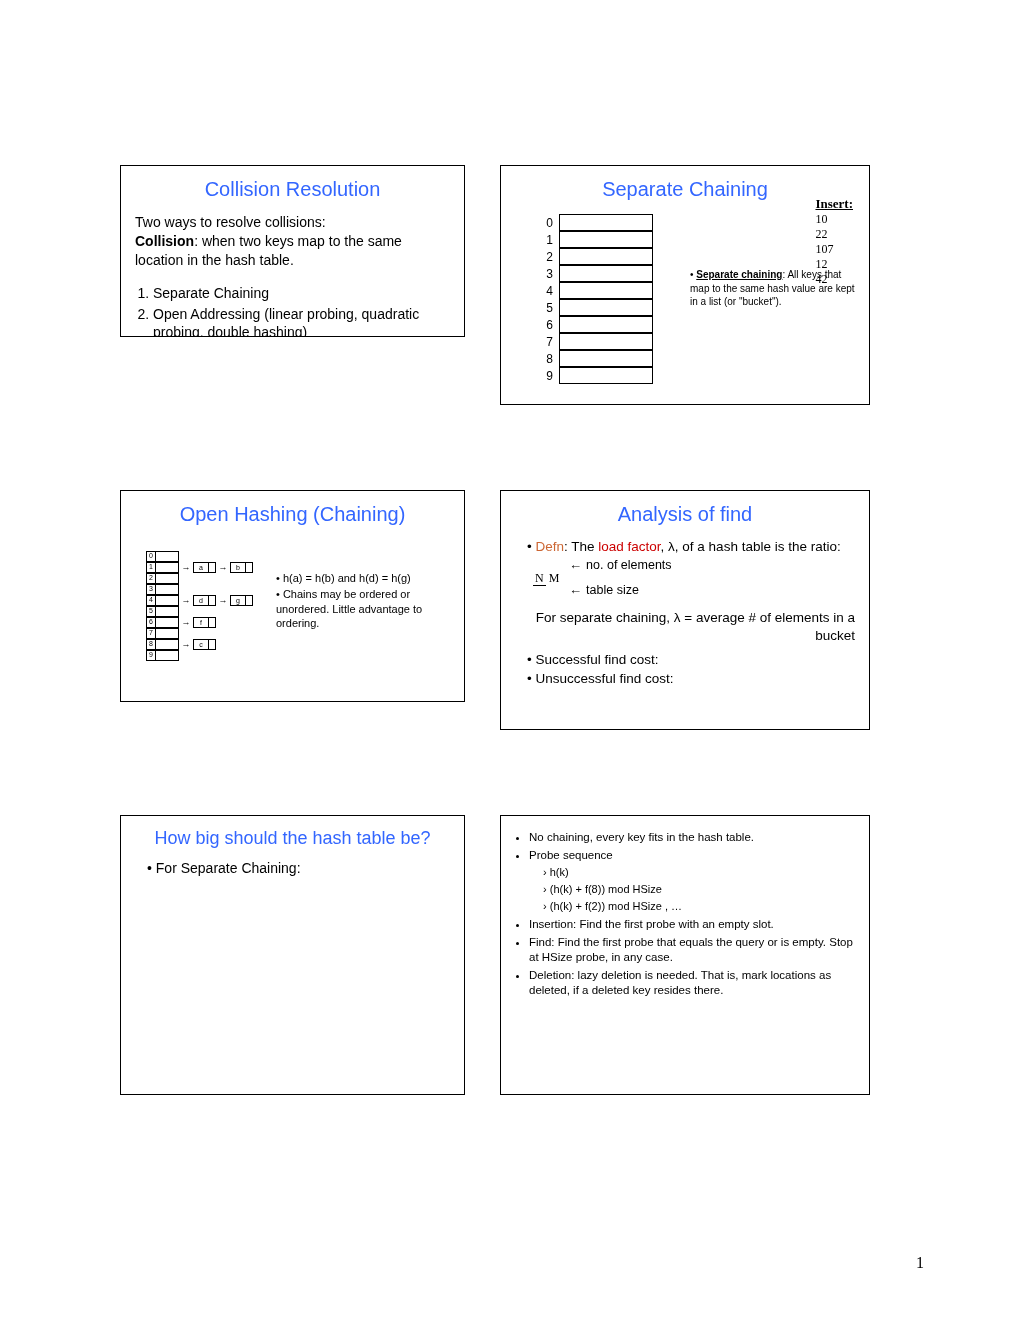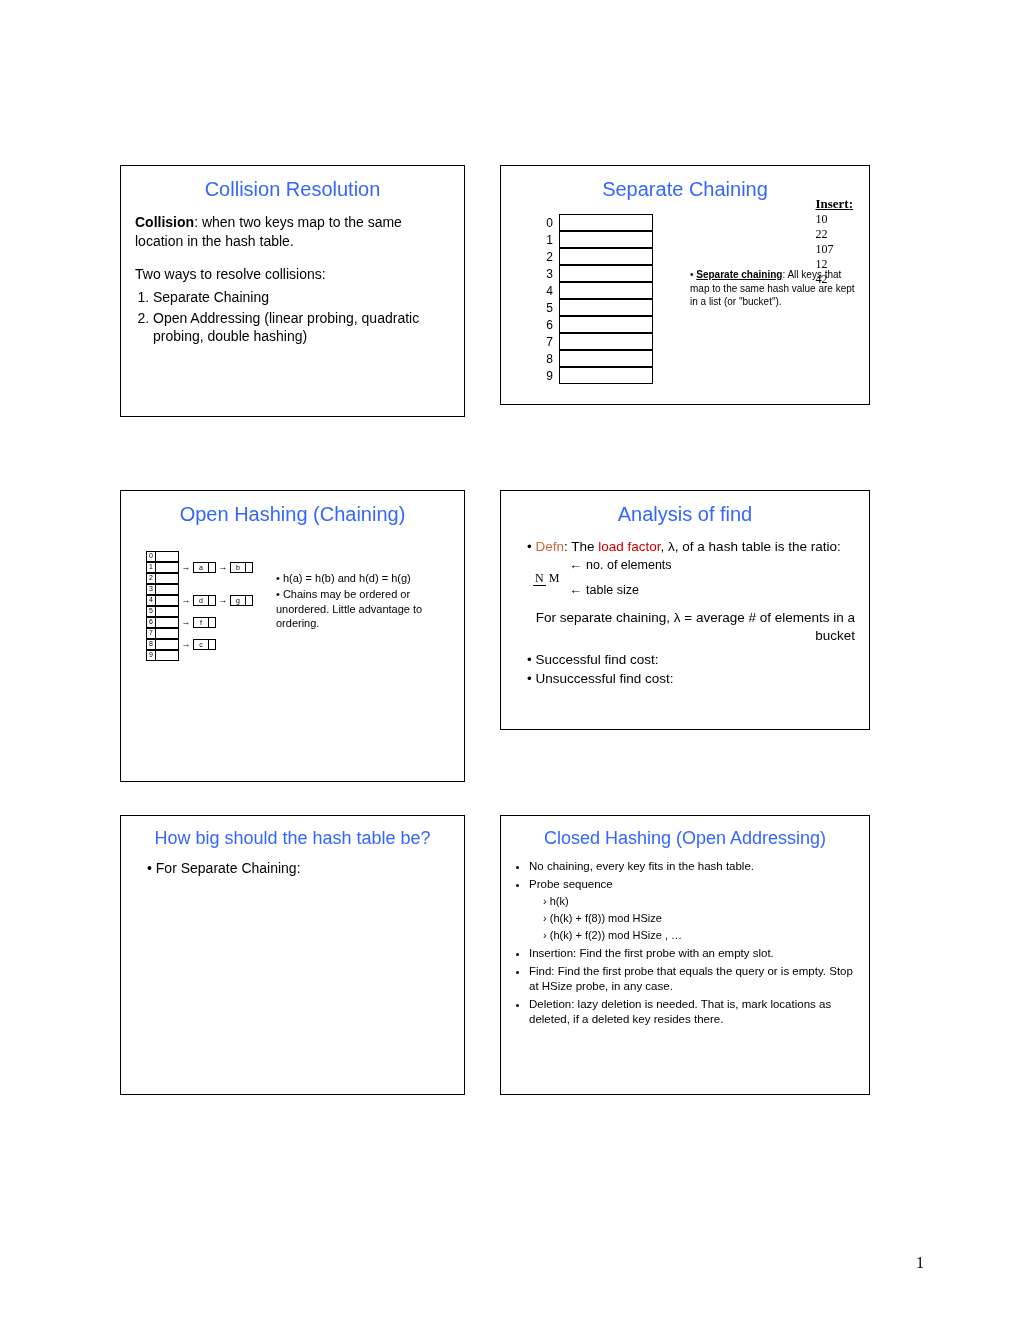--- a/index.html
+++ b/index.html
@@ -13,23 +13,23 @@
     color: #000;
   }
   .slide {
     position: absolute;
     border: 1.5px solid #000;
     box-sizing: border-box;
     background: #fff;
     padding: 10px 14px 12px 14px;
     overflow: hidden;
   }
-  .s1 { left: 120px; top: 165px;  width: 345px; height: 252px; }
+  .s1 { left: 120px; top: 165px;  width: 345px; height: 172px; }
   .s2 { left: 500px; top: 165px;  width: 370px; height: 240px; }
-  .s3 { left: 120px; top: 490px;  width: 345px; height: 292px; }
+  .s3 { left: 120px; top: 490px;  width: 345px; height: 212px; }
   .s4 { left: 500px; top: 490px;  width: 370px; height: 240px; }
   .s5 { left: 120px; top: 815px;  width: 345px; height: 280px; }
   .s6 { left: 500px; top: 815px;  width: 370px; height: 280px; }
 
   .title {
     color: #3366ff;
     font-size: 20px;
     text-align: center;
     margin: 2px 0 12px 0;
     font-weight: normal;
@@ -97,24 +97,24 @@
   .s4 .fracRight { display:inline-flex; flex-direction:column; align-items:flex-start; vertical-align:middle; font-size:12.5px;gap:7px;}
 
   .pageNum { position:absolute; right: 96px; bottom: 48px; font-size: 16px; font-family:'Times New Roman', serif;}
 </style>
 </head>
 <body>
 
 <div class="slide s1">
   <div class="title">Collision Resolution</div>
   <div class="body">
+    <div>Two ways to resolve collisions:</div>
     <div style="margin-bottom:14px;">
       <b>Collision</b><span>: when two keys map to the same location in the hash table.</span>
     </div>
-    <div>Two ways to resolve collisions:</div>
     <ol class="num">
       <li>Separate Chaining</li>
       <li>Open Addressing (linear probing, quadratic probing, double hashing)</li>
     </ol>
   </div>
 </div>
 
 <div class="slide s2">
   <div class="title">Separate Chaining</div>
   <div class="ht2">
@@ -264,21 +264,20 @@
 </div>
 
 <div class="slide s5">
   <div class="titleSmall">How big should the hash table be?</div>
   <div class="body">
     <div style="margin-left:12px;">• <span>For Separate Chaining:</span></div>
   </div>
 </div>
 
 <div class="slide s6">
-  <div class="titleSmall">Closed Hashing (Open Addressing)</div>
   <div class="bodyTiny">
     <ul class="bul" style="margin-left:14px;">
       <li>No chaining, every key fits in the hash table.</li>
       <li><span>Probe sequence</span>
         <ul class="sub">
           <li>h(k)</li>
           <li>(h(k) + f(8)) mod HSize</li>
           <li>(h(k) + f(2)) mod HSize , …</li>
         </ul>
       </li>

